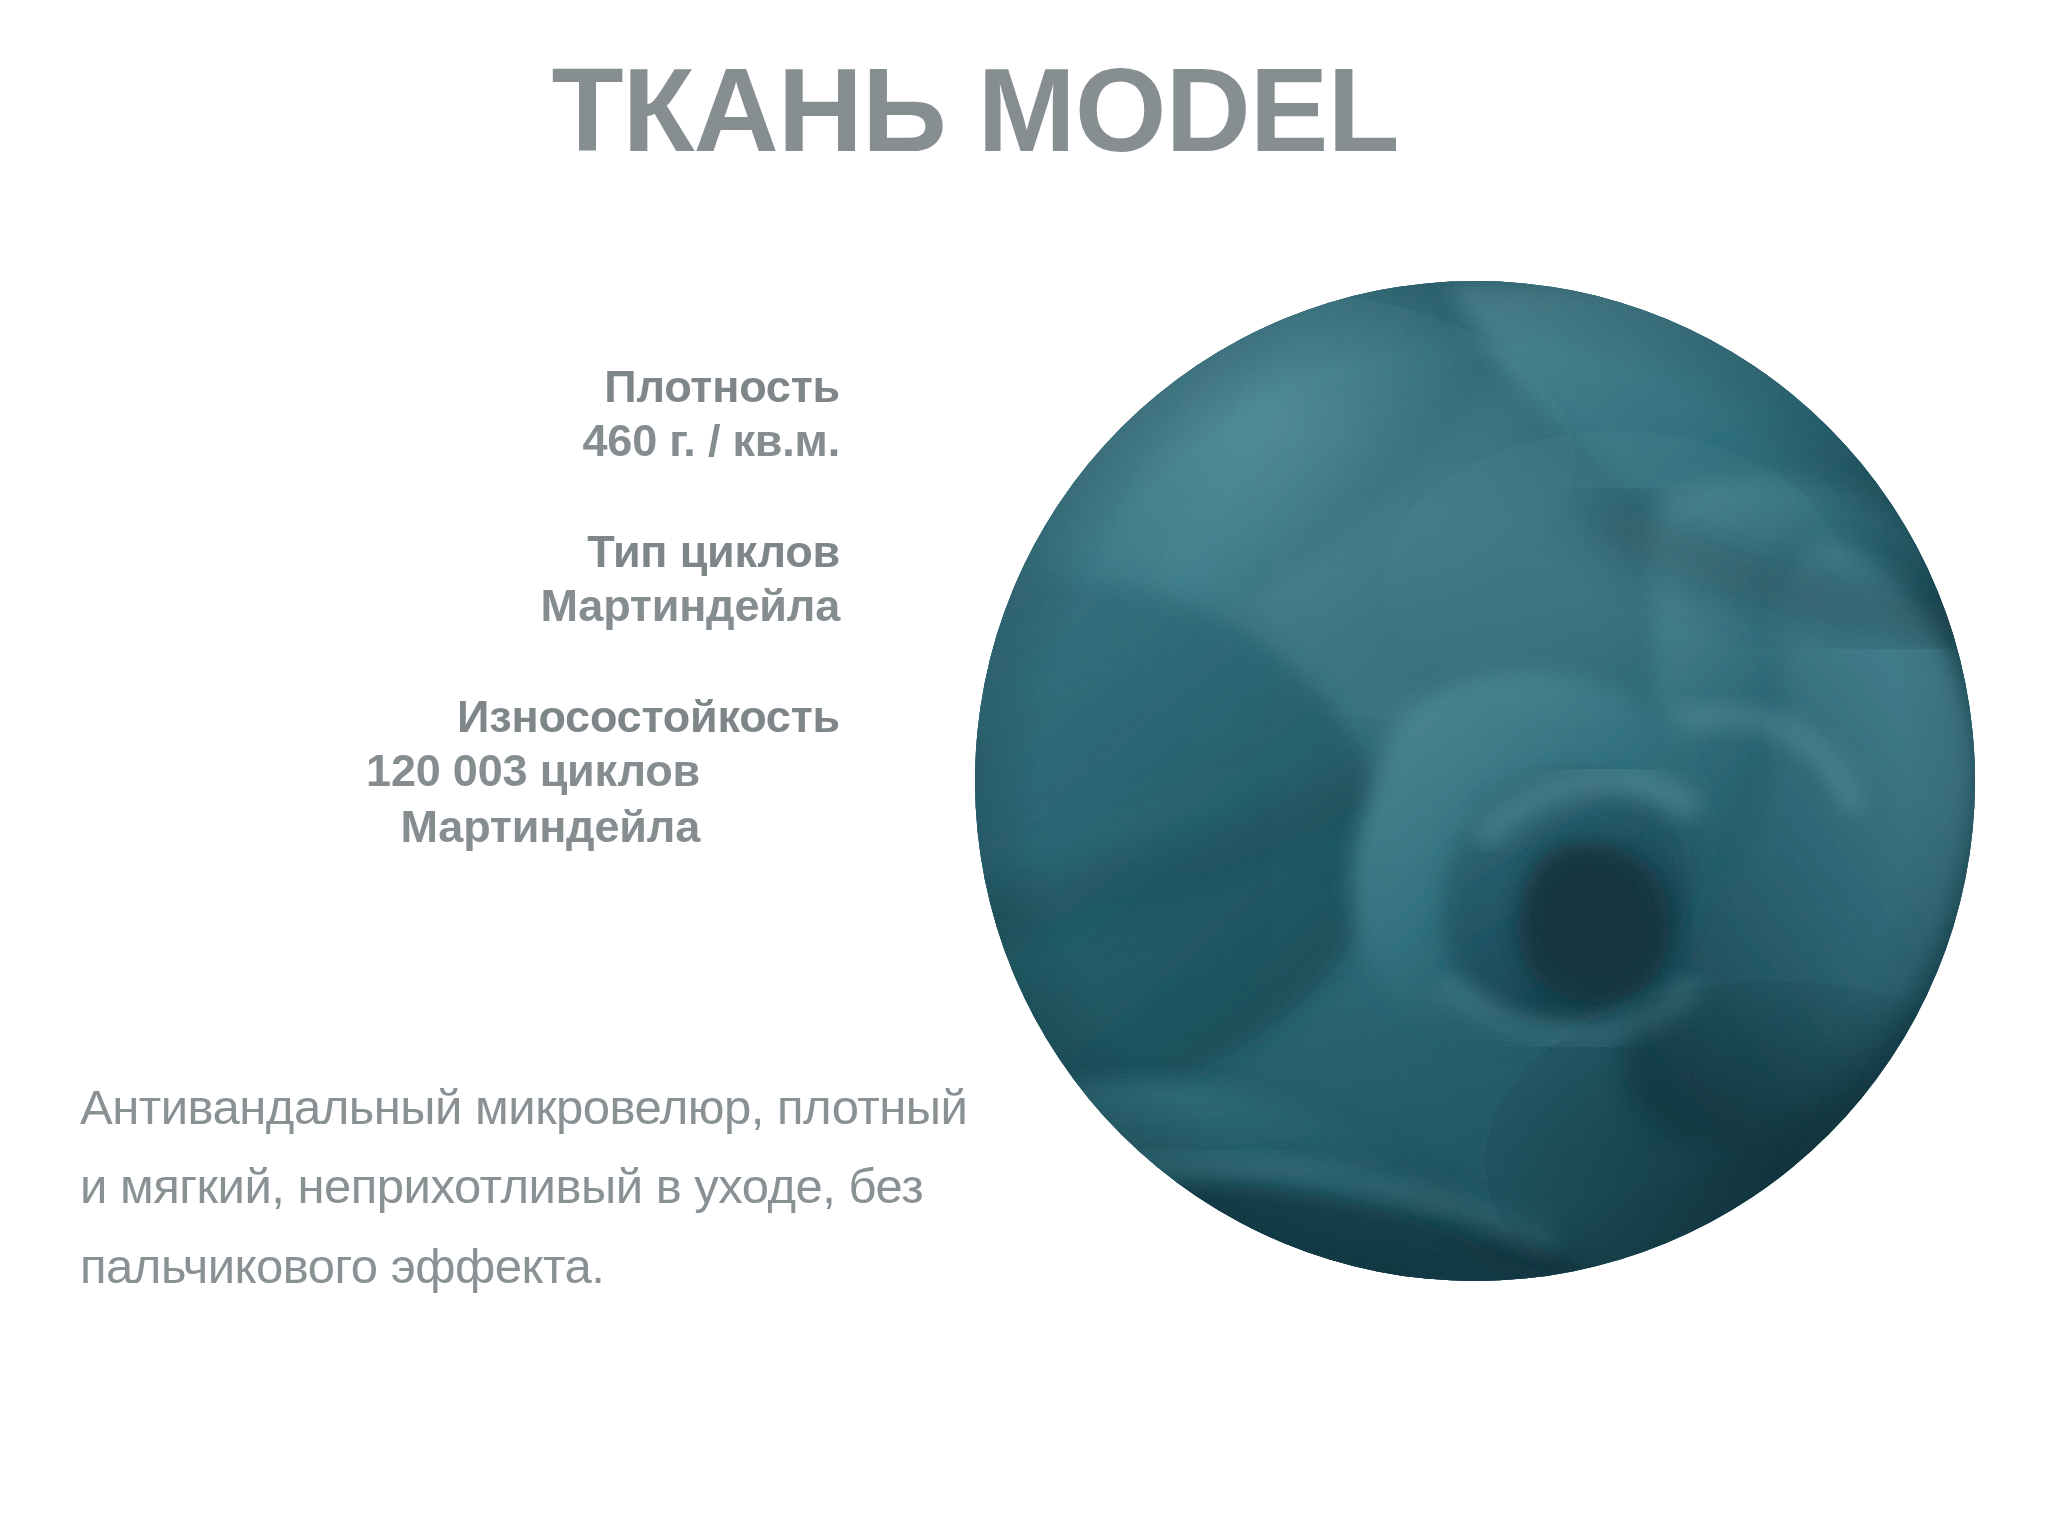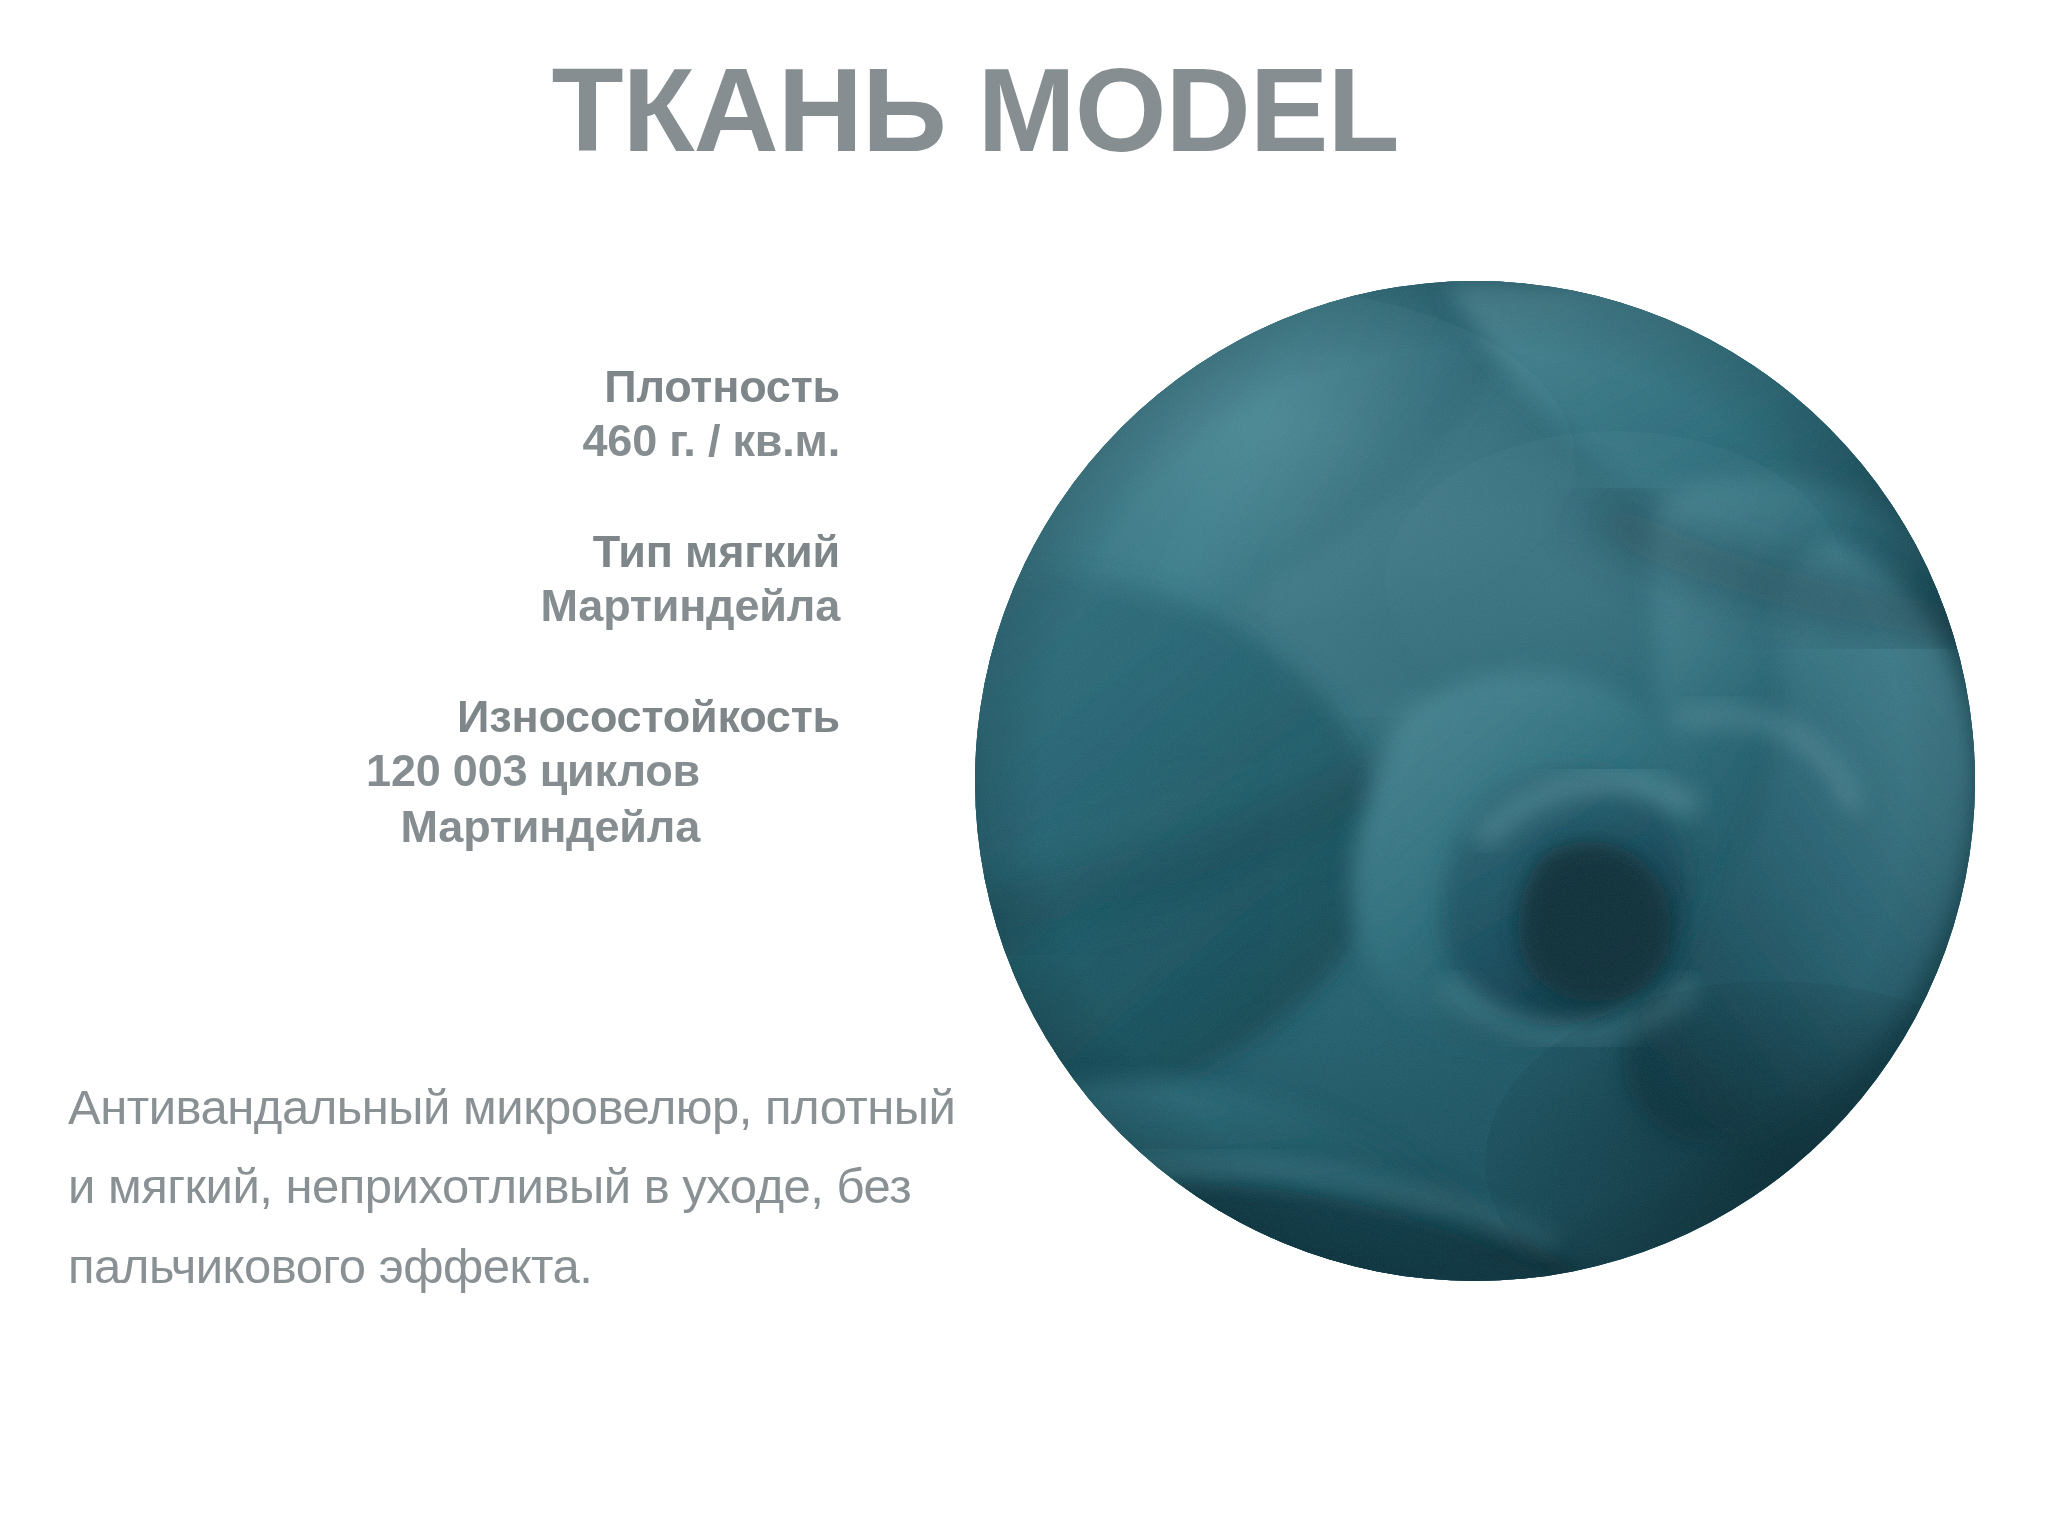--- a/index.html
+++ b/index.html
@@ -58,21 +58,21 @@
     font-size: 45px;
     font-weight: 700;
     color: #868d91;
     line-height: 1.24;
     letter-spacing: -0.2px;
   }
 
   
   .description {
     position: absolute;
-    left: 68px;
+    left: 80px;
     top: 1068px;
     width: 920px;
     font-size: 49px;
     line-height: 1.62;
     font-weight: 400;
     color: #8a9195;
     letter-spacing: -0.5px;
   }
 
   
@@ -100,21 +100,21 @@
   <div class="title">ТКАНЬ MODEL</div>
 
   <div class="specs">
 
     <div class="spec-block">
       <div class="spec-label">Плотность</div>
       <div class="spec-value">460 г. / кв.м.</div>
     </div>
 
     <div class="spec-block">
-      <div class="spec-label">Тип мягкий</div>
+      <div class="spec-label">Тип циклов</div>
       <div class="spec-value">Мартиндейла</div>
     </div>
 
     <div class="spec-block">
       <div class="spec-label">Износостойкость</div>
       <div class="spec-value" style="max-width:620px;">120 003 циклов Мартиндейла</div>
     </div>
 
   </div>
 

